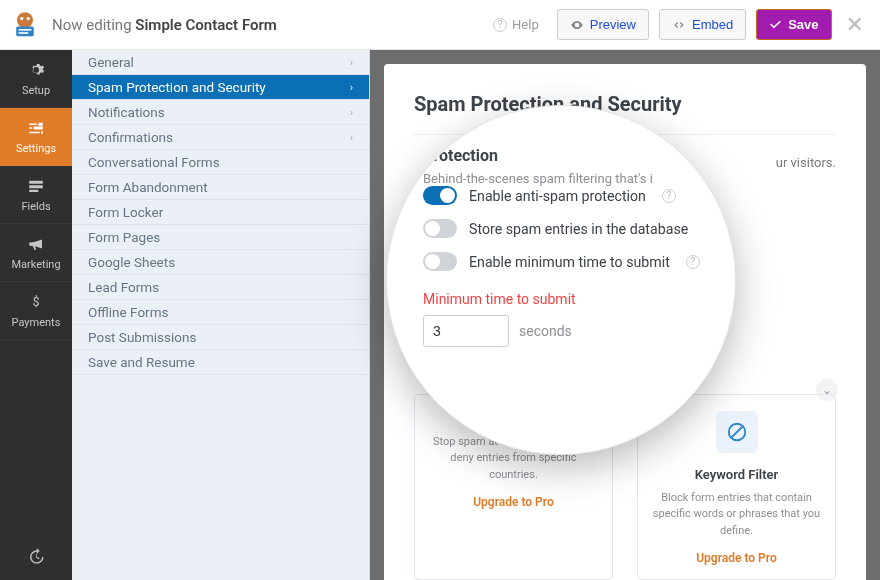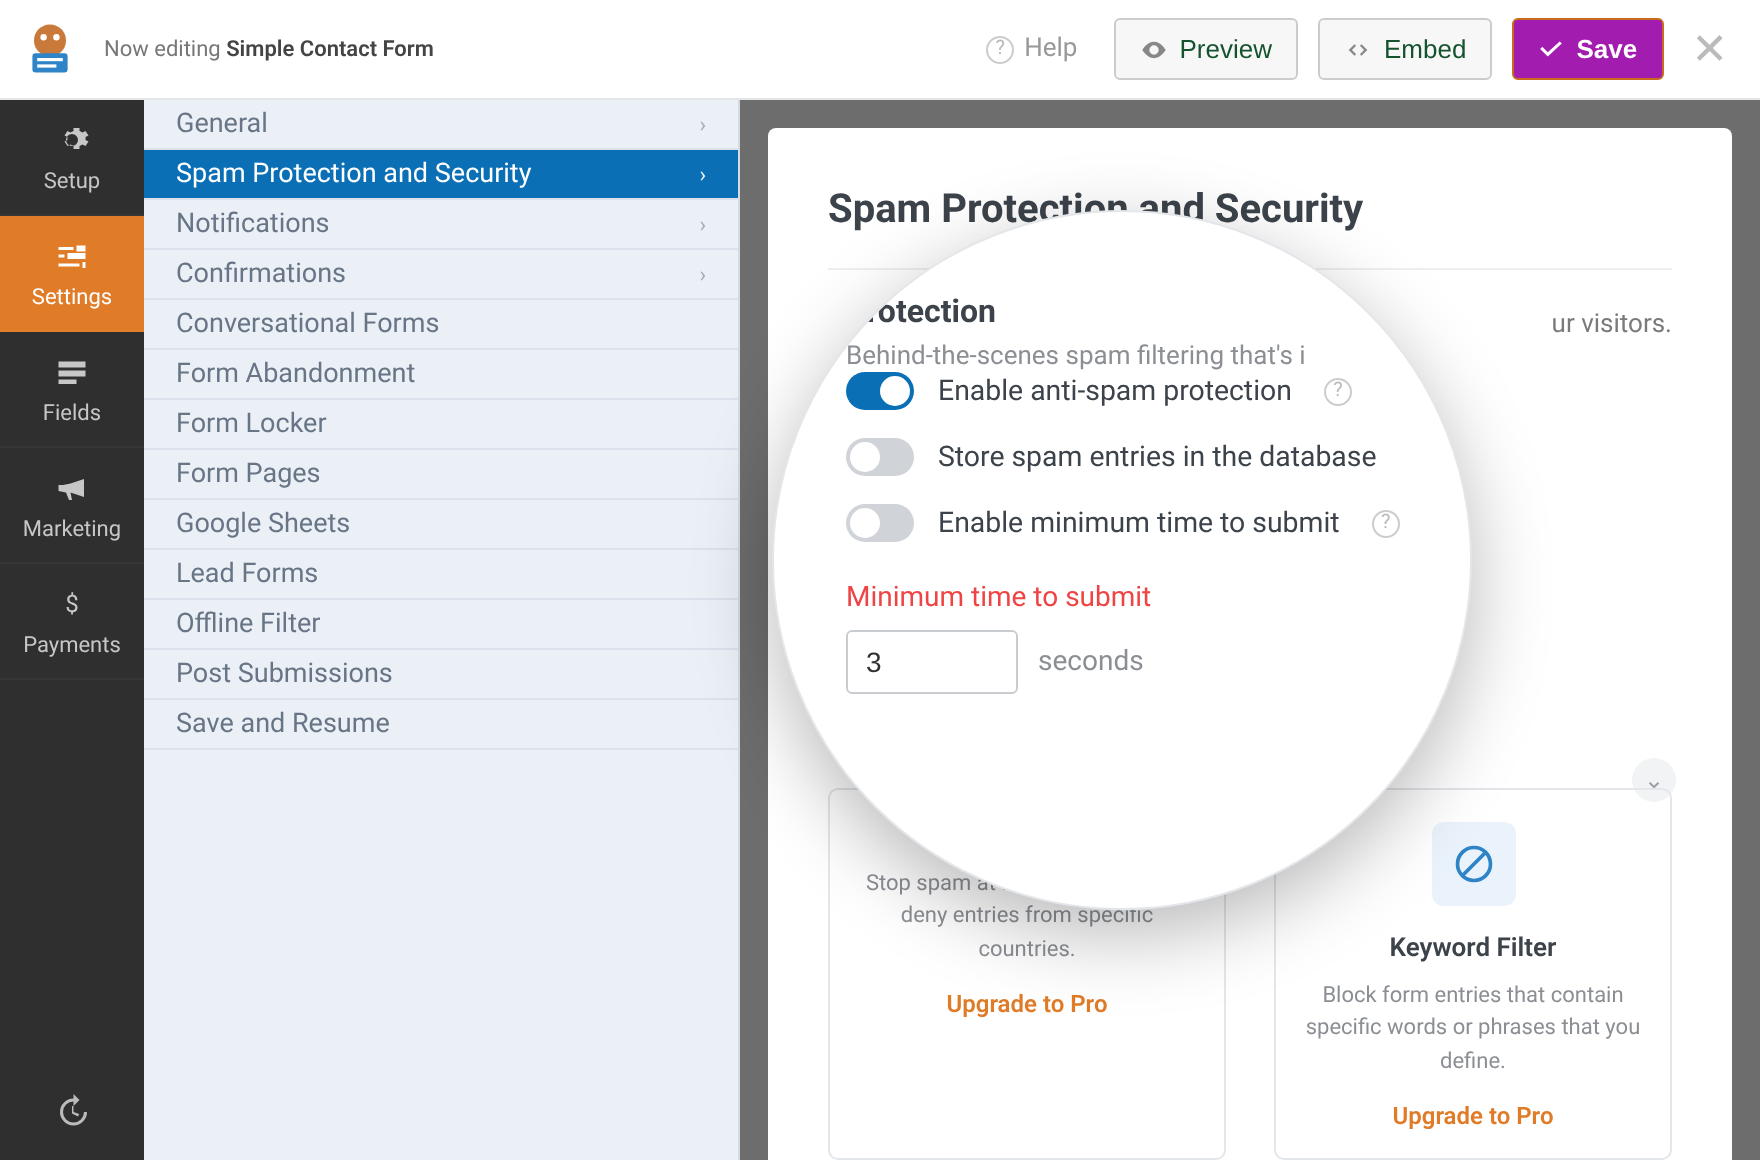--- a/index.html
+++ b/index.html
@@ -21,36 +21,36 @@
     height: 50px;
     background: #fff;
     border-bottom: 1px solid #e3e5e8;
     padding: 0 12px 0 8px;
     gap: 10px;
   }
   .mascot {
     width: 34px; height: 34px;
     display:flex; align-items:center; justify-content:center;
   }
-  .now-editing { color:#777; font-size:11px; }
+  .now-editing { color:#777; font-size:15px; }
   .now-editing b { color:#444; font-weight:600; }
   .top-spacer { flex:1; }
 
   .help-link {
     display:flex; align-items:center; gap:5px;
     color:#999; font-size:13px; cursor:pointer;
     padding:6px 8px;
   }
 
   .btn {
     display:flex; align-items:center; gap:6px;
     padding:7px 12px;
     border:1px solid #ccc;
     background:#f7f7f7;
-    color:#14532d;
+    color:#1d4ed8;
     border-radius:3px;
     font-size:13px;
     cursor:pointer;
   }
   .btn-save {
     background:#a21caf;
     border-color:#c96a1e;
     color:#fff;
     font-weight:600;
   }
@@ -349,21 +349,21 @@
   <div class="sb-item">
       <span>Form Pages</span>
     </div>
   <div class="sb-item">
       <span>Google Sheets</span>
     </div>
   <div class="sb-item">
       <span>Lead Forms</span>
     </div>
   <div class="sb-item">
-      <span>Offline Filter</span>
+      <span>Offline Forms</span>
     </div>
   <div class="sb-item">
       <span>Post Submissions</span>
     </div>
   <div class="sb-item">
       <span>Save and Resume</span>
     </div>
 </div>
 
 <div class="main">

